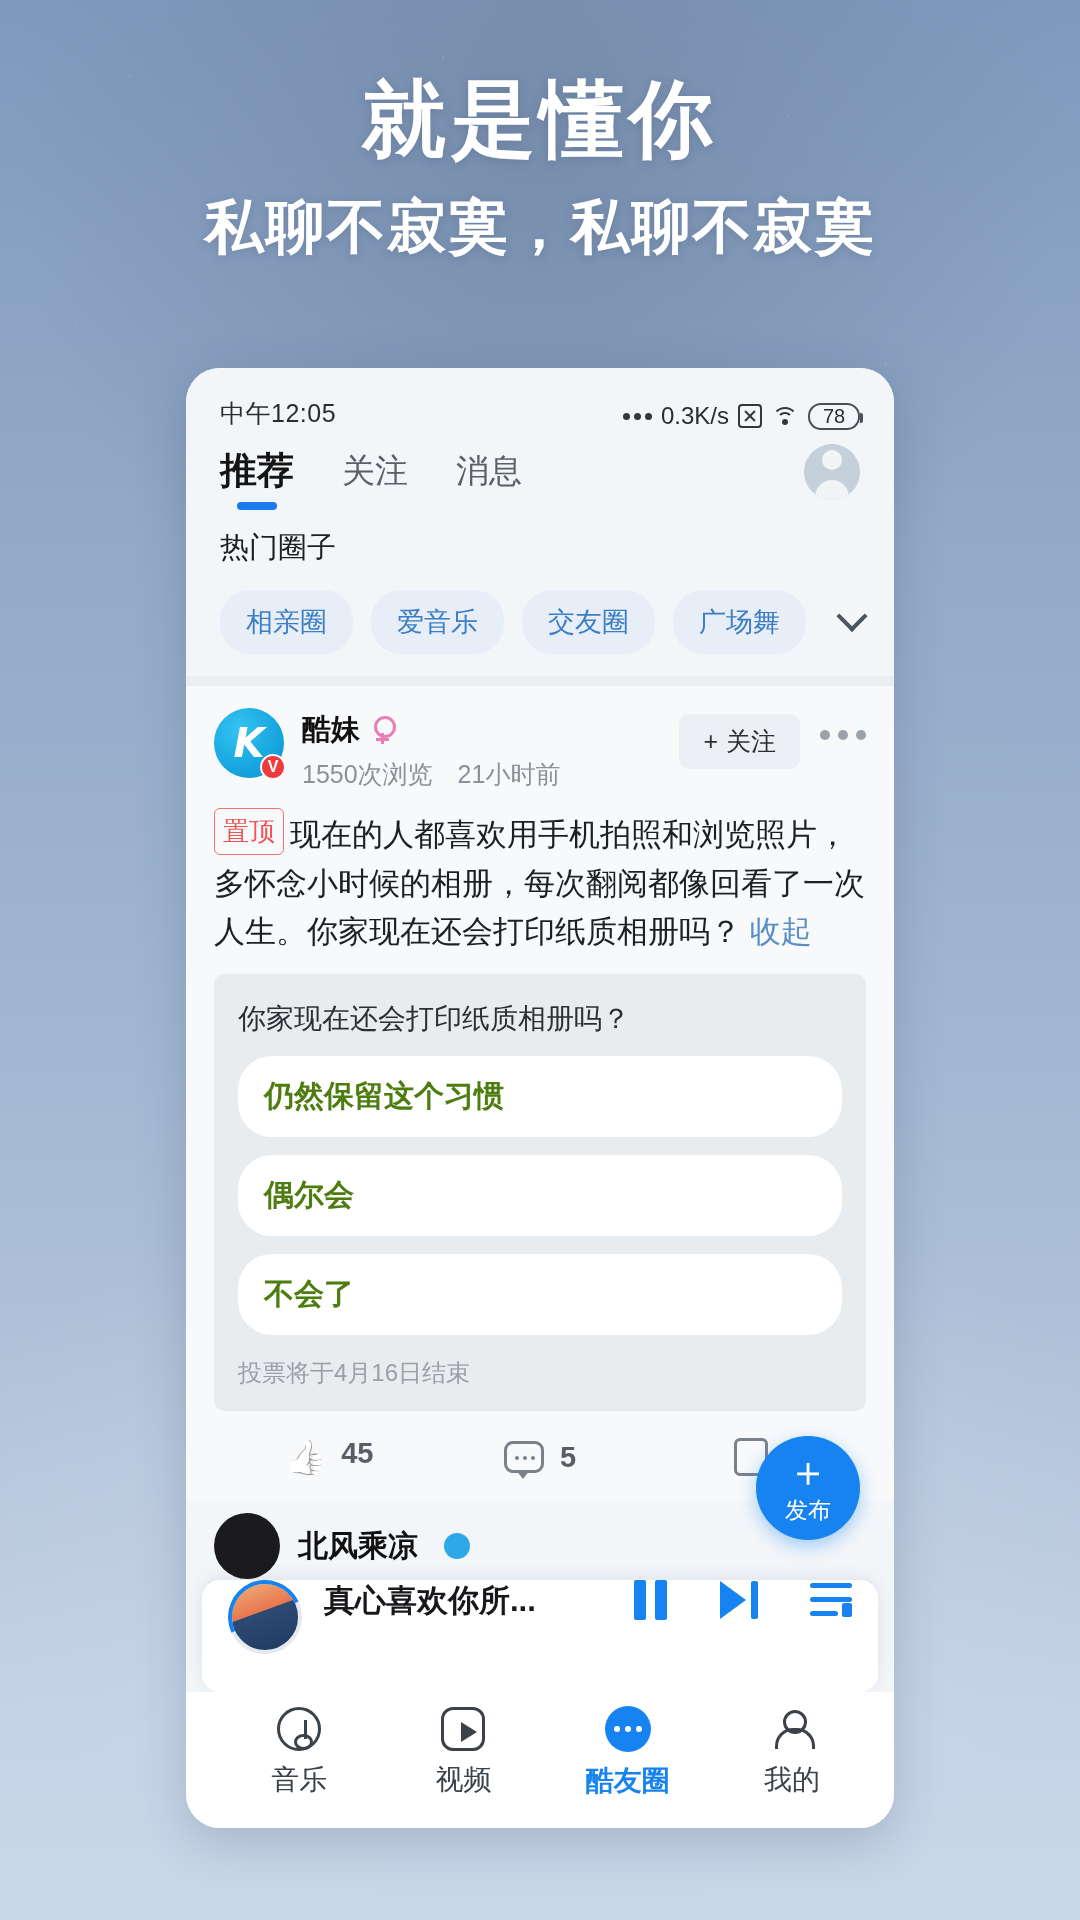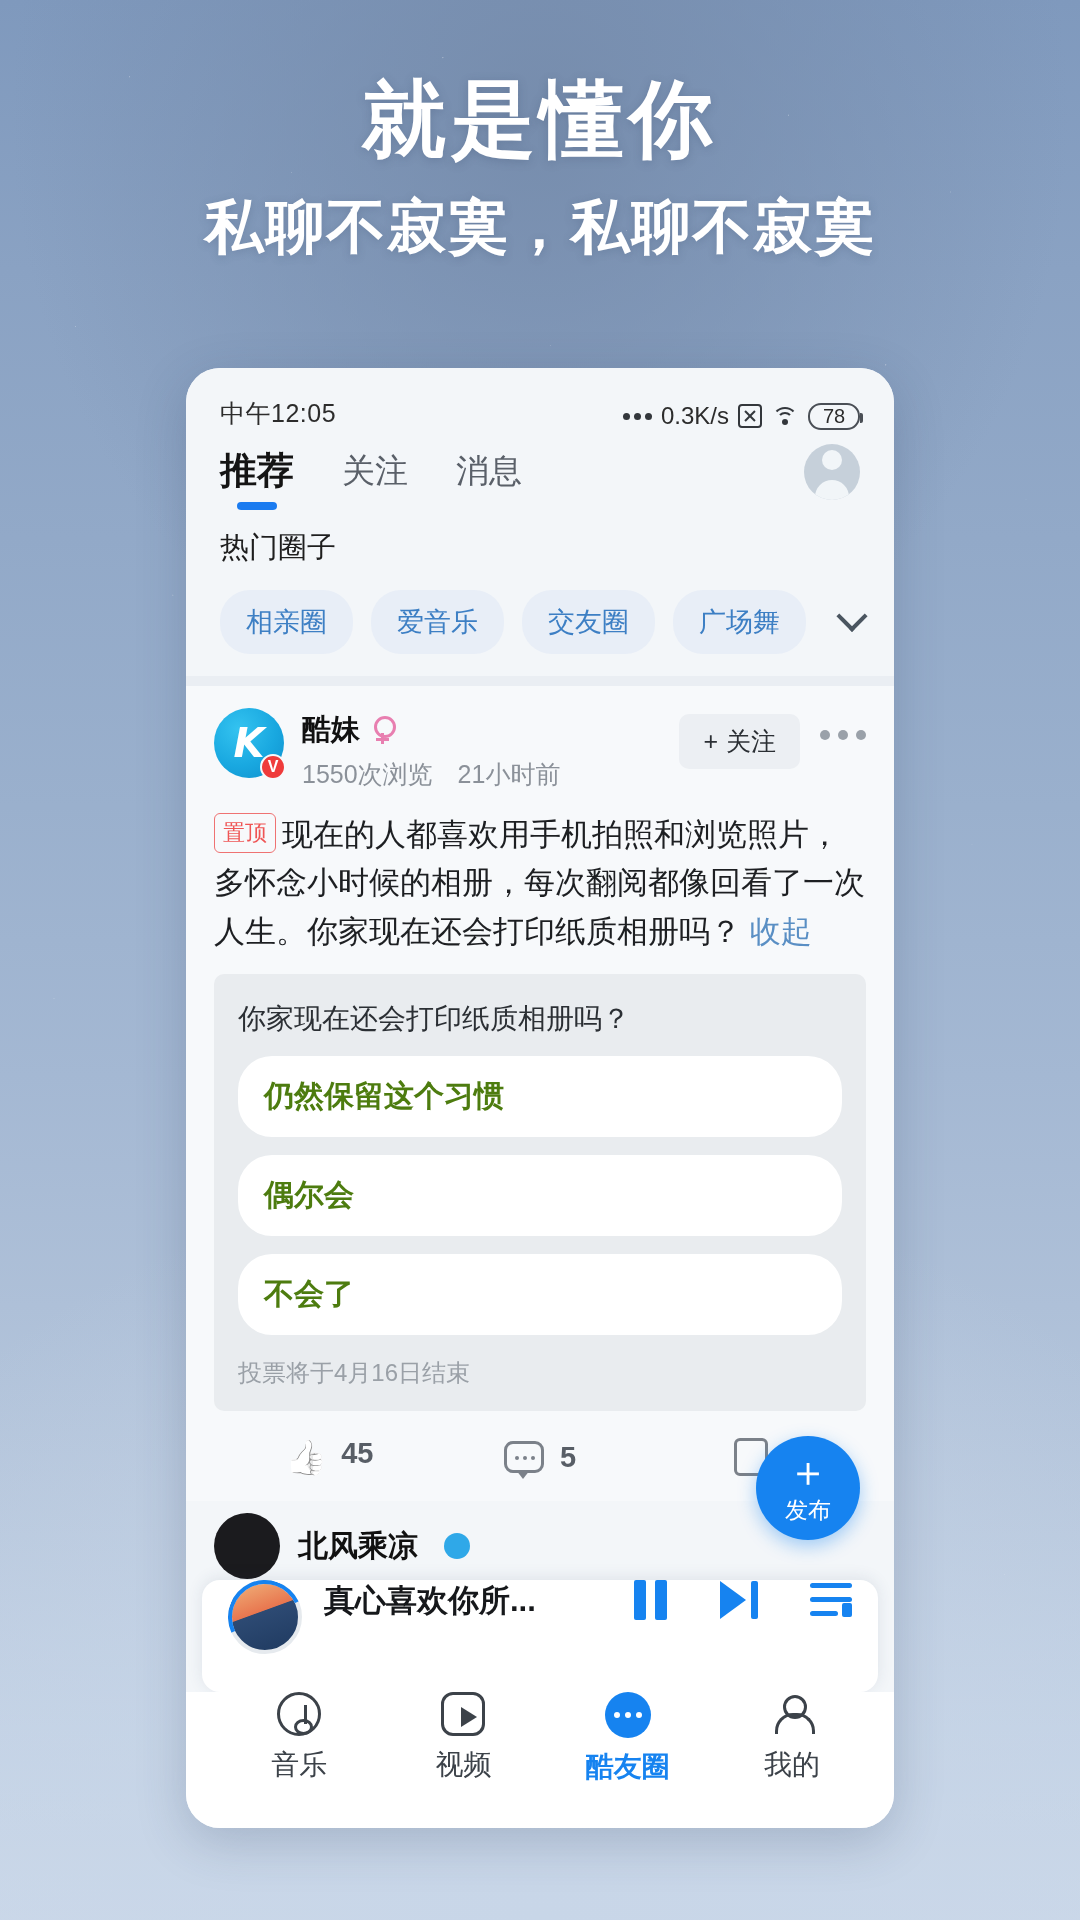--- a/index.html
+++ b/index.html
@@ -213,21 +213,21 @@
     align-self: flex-start; margin-top: 6px;
   }
   .more-dots { display: flex; gap: 8px; align-self: flex-start; margin: 22px 0 0 20px; }
   .more-dots i { width: 10px; height: 10px; border-radius: 50%; background: #9aa1a9; display:block; }
 
   .post-body {
     margin-top: 20px; font-size: 31px; line-height: 1.56; color: #1d1f22;
   }
   .pin-tag {
     display: inline-block; border: 1.5px solid #ef7272; color: #ef5555;
-    font-size: 22px; border-radius: 6px; padding: 2px 8px;
+    font-size: 26px; border-radius: 6px; padding: 2px 8px;
     transform: translateY(-5px); margin-right: 6px;
   }
   .collapse-link { color: #5a8fc4; }
 
   
   .poll {
     margin-top: 18px; background: #e9ecef; border-radius: 10px;
     padding: 26px 24px 22px 24px;
   }
   .poll-q { font-size: 28px; color: #2b2f34; }
@@ -326,21 +326,21 @@
   .ic-list i:nth-child(2){ top:14px; width:42px; }
   .ic-list i:nth-child(3){ top:28px; width:28px; }
   .ic-list::after {
     content:""; position:absolute; right:0; bottom:0; width: 10px; height: 14px;
     background: #1683f0; border-radius: 2px;
   }
 
   
   .bottomnav {
     position: absolute; left: 0; right: 0; bottom: 0; height: 136px;
-    background: #ffffff; display: flex; align-items: flex-start;
+    background: #ffffff; display: flex; align-items: center;
     padding: 0 20px 14px 31px;
   }
   .nav-item {
     flex: 1; display: flex; flex-direction: column; align-items: center; gap: 10px;
   }
   .nav-lbl { font-size: 28px; color: #3c4249; }
   .nav-item.active .nav-lbl { color: #1683f0; font-weight: 700; }
   .nav-ic { width: 46px; height: 46px; position: relative; }
   .ni-music {
     width: 44px; height: 44px; border: 3px solid #3c4249; border-radius: 50%;

